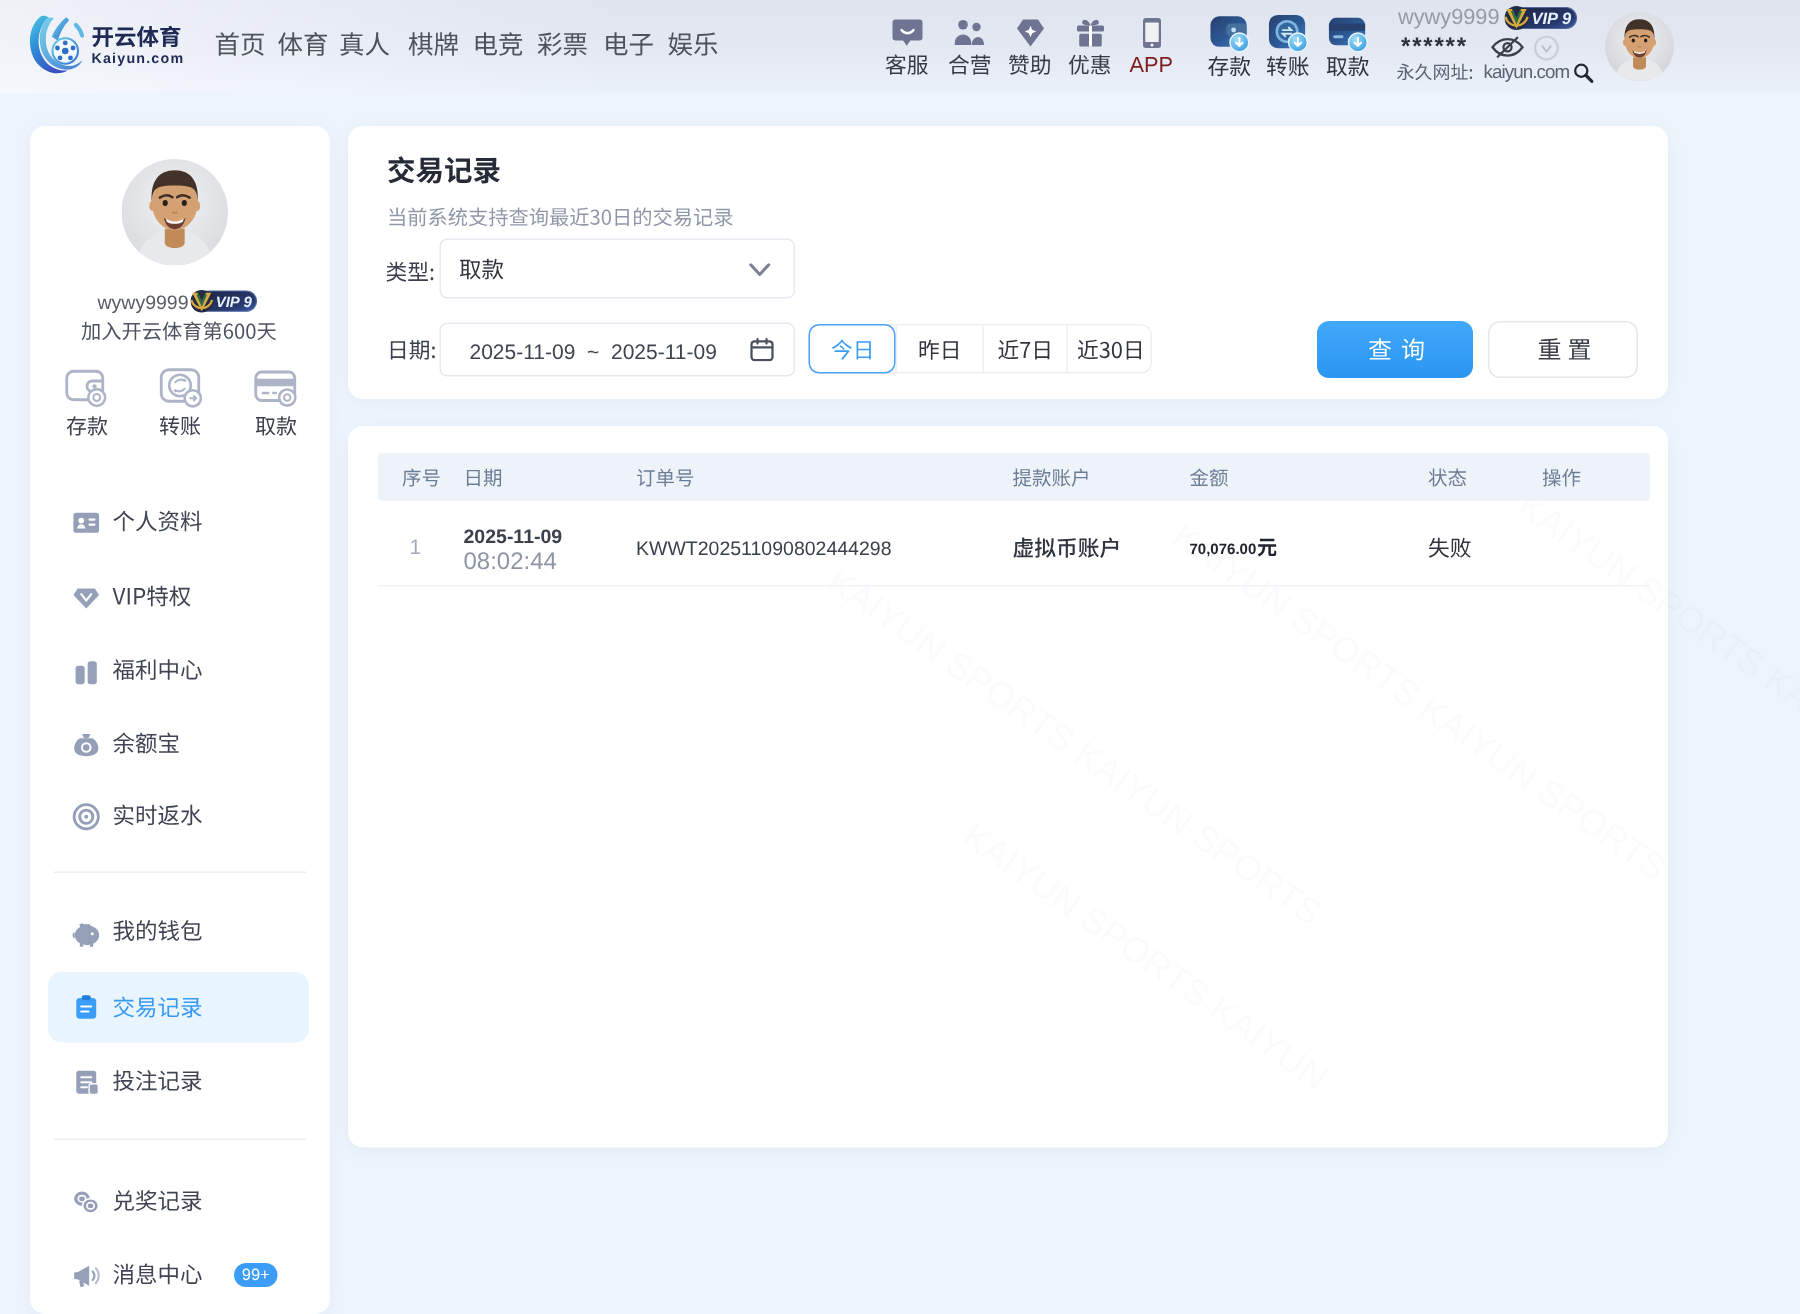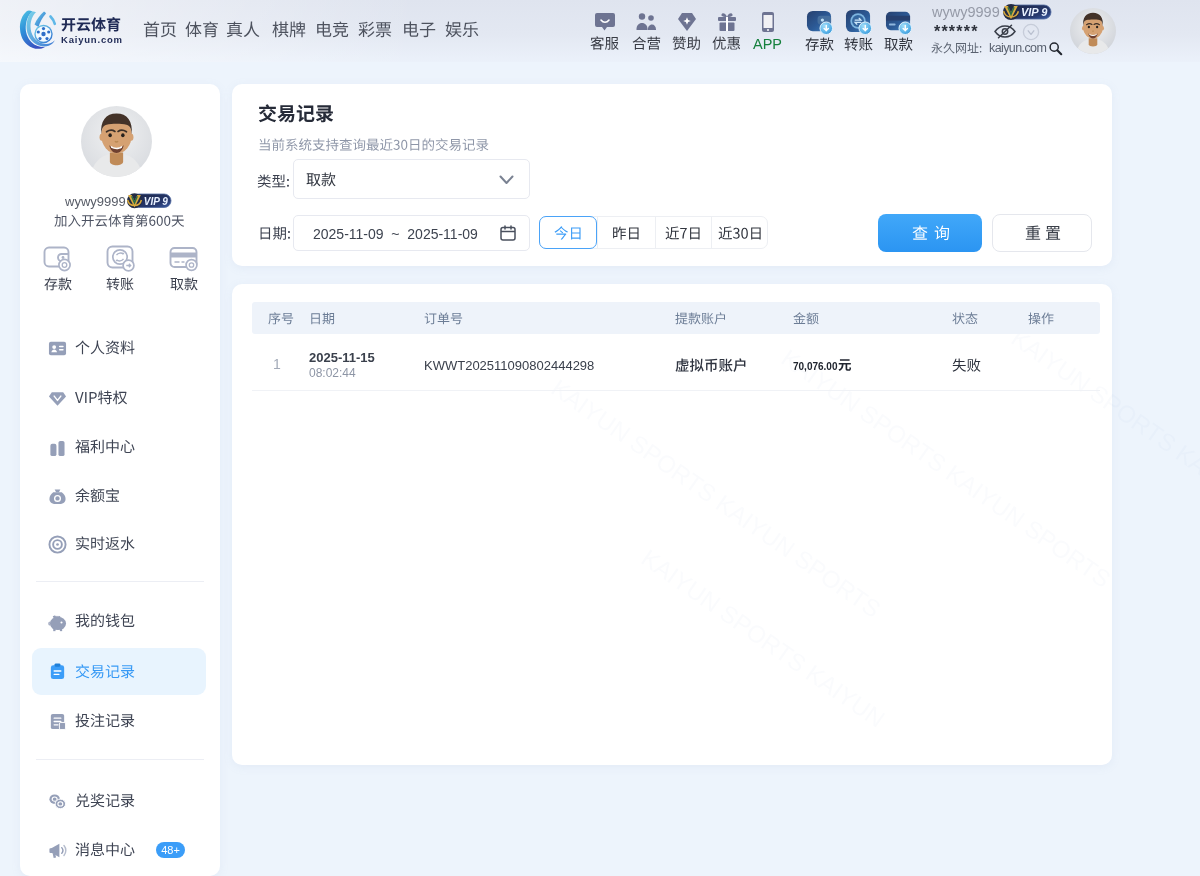--- a/index.html
+++ b/index.html
@@ -145,21 +145,21 @@
       <use href="#r26" x="1000"></use>
     </svg>
   </div>
 <div class="abs" style="left:756px;top:10px">
     <svg width="24" height="24" viewBox="0 0 24 24">
       <rect x="6" y="2" width="12" height="20" rx="2" fill="#6e7492"></rect>
       <rect x="7.5" y="5" width="9" height="13" rx=".5" fill="#fff" opacity=".9"></rect>
       <circle cx="12" cy="20" r="1" fill="#fff"></circle>
     </svg>
   </div>
-<div class="abs" style="left:753px;top:36px;font-size:14.5px;color:#15803d;width:28px;text-align:left">APP</div>
+<div class="abs" style="left:753px;top:36px;font-size:14.5px;color:#7f1d1d;width:28px;text-align:left">APP</div>
 <svg width="0" height="0" style="position:absolute">
     <defs>
 <linearGradient id="bg1" x1="0" y1="0" x2="1" y2="1">
         <stop offset="0" stop-color="#27406e"></stop>
         <stop offset=".55" stop-color="#2c5a96"></stop>
         <stop offset="1" stop-color="#3f7fc0"></stop>
       </linearGradient>
 <radialGradient id="bg2" cx=".35" cy=".3" r=".9">
         <stop offset="0" stop-color="#9fdcf8"></stop>
         <stop offset=".6" stop-color="#56b1e8"></stop>
@@ -561,21 +561,21 @@
     </svg>
   </div>
 <div style="position:absolute;left:75.0px;top:841.5px;" class="">
     <svg width="60.0" height="15" viewBox="0 -870 4000 1000" fill="#3e4453">
       <use href="#r76"></use>
       <use href="#r77" x="1000"></use>
       <use href="#r55" x="2000"></use>
       <use href="#r56" x="3000"></use>
     </svg>
   </div>
-<div class="abs" style="left:156px;top:842px;width:29px;height:16px;background:#3b9df8;border-radius:8px;color:#fff;font-size:11px;text-align:center;line-height:16px">48+</div>
+<div class="abs" style="left:156px;top:842px;width:29px;height:16px;background:#3b9df8;border-radius:8px;color:#fff;font-size:11px;text-align:center;line-height:16px">99+</div>
 <div class="card" style="left:232px;top:84px;width:880px;height:182px"></div>
 <div style="position:absolute;left:258.0px;top:104.0px;" class="">
     <svg width="76.0" height="19" viewBox="0 -870 4000 1000" fill="#262b38">
       <use href="#b78"></use>
       <use href="#b79" x="1000"></use>
       <use href="#b80" x="2000"></use>
       <use href="#b81" x="3000"></use>
     </svg>
   </div>
 <div style="position:absolute;left:258.0px;top:138.0px;" class="">
@@ -728,22 +728,22 @@
       <use href="#r110" x="1000"></use>
     </svg>
   </div>
 <div style="position:absolute;left:1028.0px;top:311.5px;" class="">
     <svg width="26.0" height="13" viewBox="0 -870 2000 1000" fill="#6b7c95">
       <use href="#r111"></use>
       <use href="#r112" x="1000"></use>
     </svg>
   </div>
 <div class="abs" style="left:273px;top:356px;font-size:14px;color:#a3aab8">1</div>
-<div class="abs" style="left:309px;top:350px;font-size:13px;font-weight:bold;color:#3a404c">2025-11-15</div>
-<div class="abs" style="left:309px;top:366px;font-size:12px;color:#8d95a5">08:02:44</div>
+<div class="abs" style="left:309px;top:350px;font-size:13px;font-weight:bold;color:#3a404c">2025-11-09</div>
+<div class="abs" style="left:309px;top:366px;font-size:16px;color:#8d95a5">08:02:44</div>
 <div class="abs" style="left:424px;top:358px;font-size:13px;color:#3a404c">KWWT202511090802444298</div>
 <div style="position:absolute;left:675.0px;top:357.5px;" class="">
     <svg width="72.5" height="14.5" viewBox="0 -870 5000 1000" fill="#2f3440">
       <use href="#m113"></use>
       <use href="#m114" x="1000"></use>
       <use href="#m115" x="2000"></use>
       <use href="#m116" x="3000"></use>
       <use href="#m117" x="4000"></use>
     </svg>
   </div>

